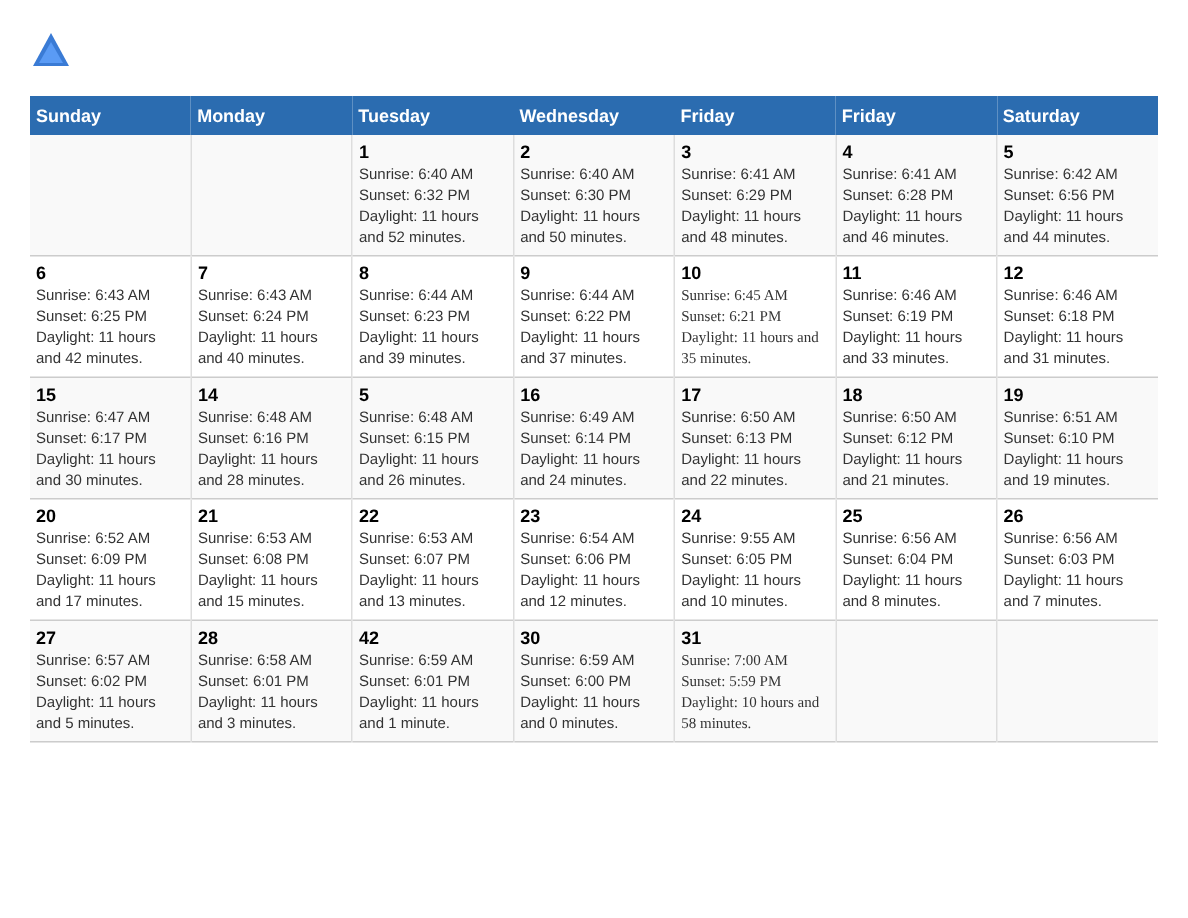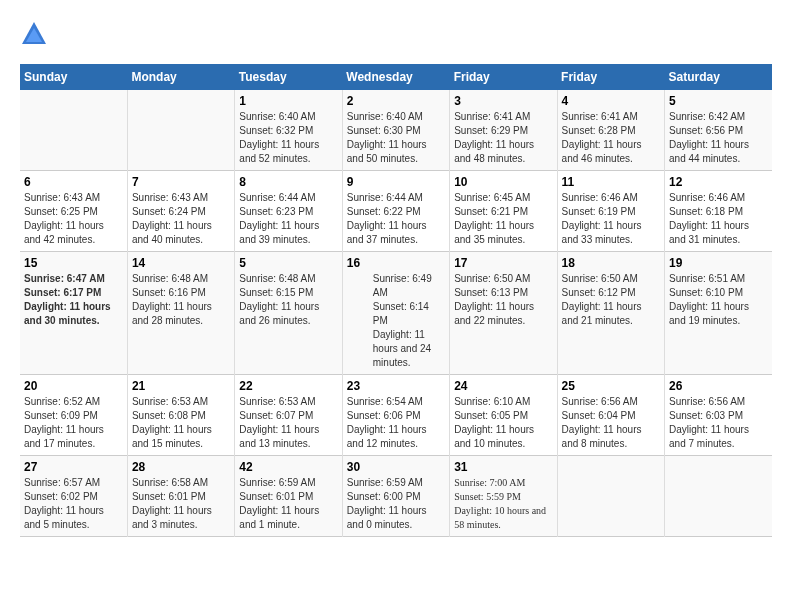--- a/index.html
+++ b/index.html
@@ -184,59 +184,59 @@
 Daylight: 11 hours and 39 minutes.</div>
         </td>
         <td>
           <div class="day-num">9</div>
           <div class="day-info" style="white-space: pre-line;">Sunrise: 6:44 AM
 Sunset: 6:22 PM
 Daylight: 11 hours and 37 minutes.</div>
         </td>
         <td>
           <div class="day-num">10</div>
-          <div class="day-info" style="white-space: pre-line;">Sunrise: 6:45 AM
+          <div class="day-info" style="white-space: pre-line; font-family: Liberation Serif, serif;">Sunrise: 6:45 AM
 Sunset: 6:21 PM
 Daylight: 11 hours and 35 minutes.</div>
         </td>
         <td>
           <div class="day-num">11</div>
           <div class="day-info" style="white-space: pre-line;">Sunrise: 6:46 AM
 Sunset: 6:19 PM
 Daylight: 11 hours and 33 minutes.</div>
         </td>
         <td>
           <div class="day-num">12</div>
           <div class="day-info" style="white-space: pre-line;">Sunrise: 6:46 AM
 Sunset: 6:18 PM
 Daylight: 11 hours and 31 minutes.</div>
         </td>
       </tr>
       <tr>
         <td>
           <div class="day-num">15</div>
-          <div class="day-info" style="white-space: pre-line; font-weight: bold;">Sunrise: 6:47 AM
+          <div class="day-info" style="white-space: pre-line;">Sunrise: 6:47 AM
 Sunset: 6:17 PM
 Daylight: 11 hours and 30 minutes.</div>
         </td>
         <td>
           <div class="day-num">14</div>
           <div class="day-info" style="white-space: pre-line;">Sunrise: 6:48 AM
 Sunset: 6:16 PM
 Daylight: 11 hours and 28 minutes.</div>
         </td>
         <td>
           <div class="day-num">5</div>
           <div class="day-info" style="white-space: pre-line;">Sunrise: 6:48 AM
 Sunset: 6:15 PM
 Daylight: 11 hours and 26 minutes.</div>
         </td>
         <td>
           <div class="day-num">16</div>
-          <div class="day-info" style="white-space: pre-line; margin-left: 26px;">Sunrise: 6:49 AM
+          <div class="day-info" style="white-space: pre-line;">Sunrise: 6:49 AM
 Sunset: 6:14 PM
 Daylight: 11 hours and 24 minutes.</div>
         </td>
         <td>
           <div class="day-num">17</div>
           <div class="day-info" style="white-space: pre-line;">Sunrise: 6:50 AM
 Sunset: 6:13 PM
 Daylight: 11 hours and 22 minutes.</div>
         </td>
         <td>
@@ -272,21 +272,21 @@
 Daylight: 11 hours and 13 minutes.</div>
         </td>
         <td>
           <div class="day-num">23</div>
           <div class="day-info" style="white-space: pre-line;">Sunrise: 6:54 AM
 Sunset: 6:06 PM
 Daylight: 11 hours and 12 minutes.</div>
         </td>
         <td>
           <div class="day-num">24</div>
-          <div class="day-info" style="white-space: pre-line;">Sunrise: 6:10 AM
+          <div class="day-info" style="white-space: pre-line;">Sunrise: 9:55 AM
 Sunset: 6:05 PM
 Daylight: 11 hours and 10 minutes.</div>
         </td>
         <td>
           <div class="day-num">25</div>
           <div class="day-info" style="white-space: pre-line;">Sunrise: 6:56 AM
 Sunset: 6:04 PM
 Daylight: 11 hours and 8 minutes.</div>
         </td>
         <td>

